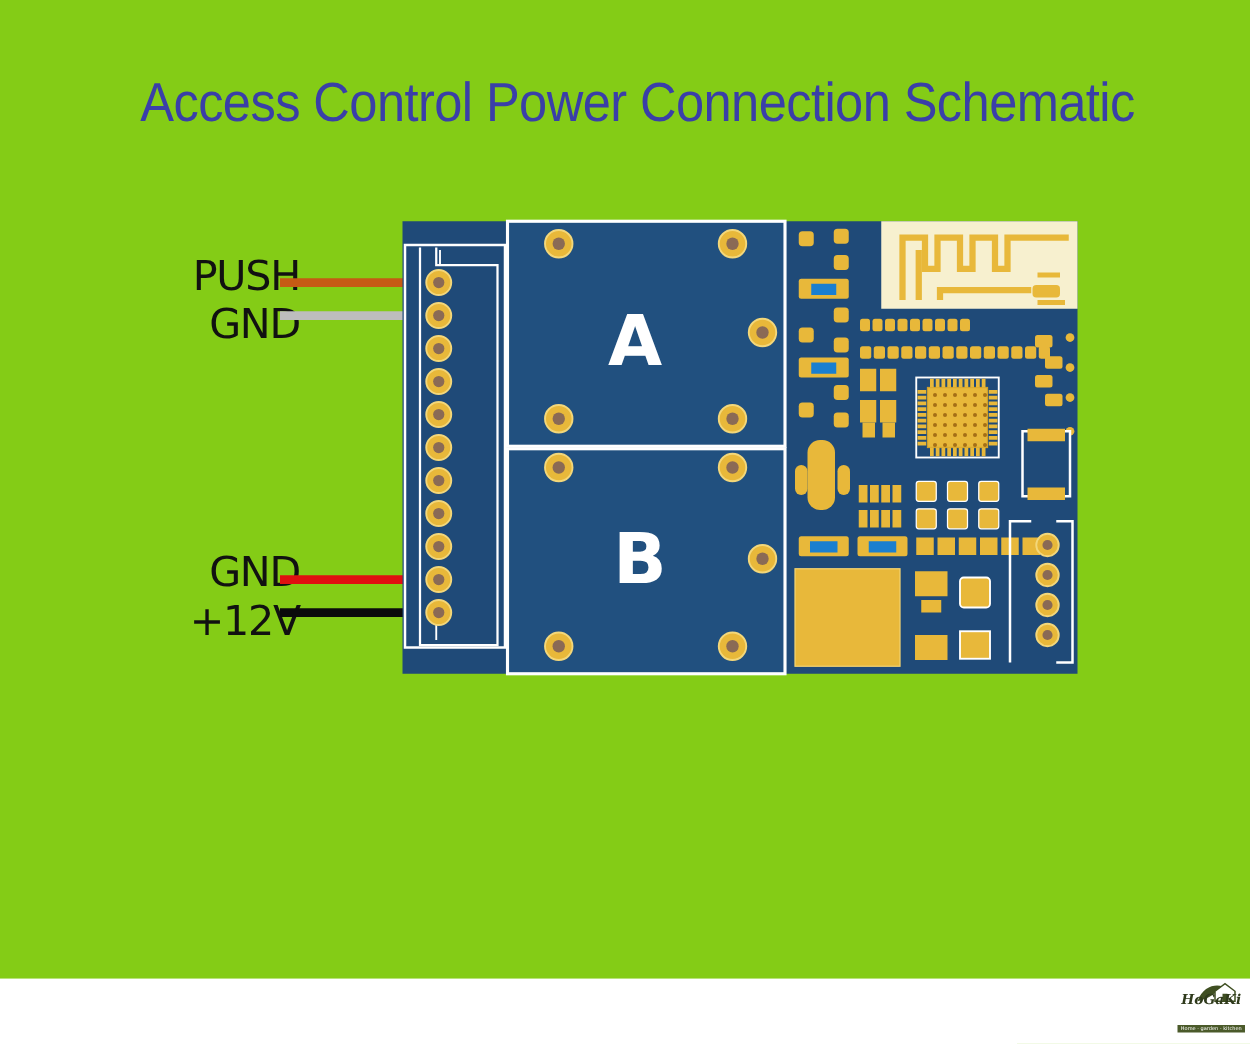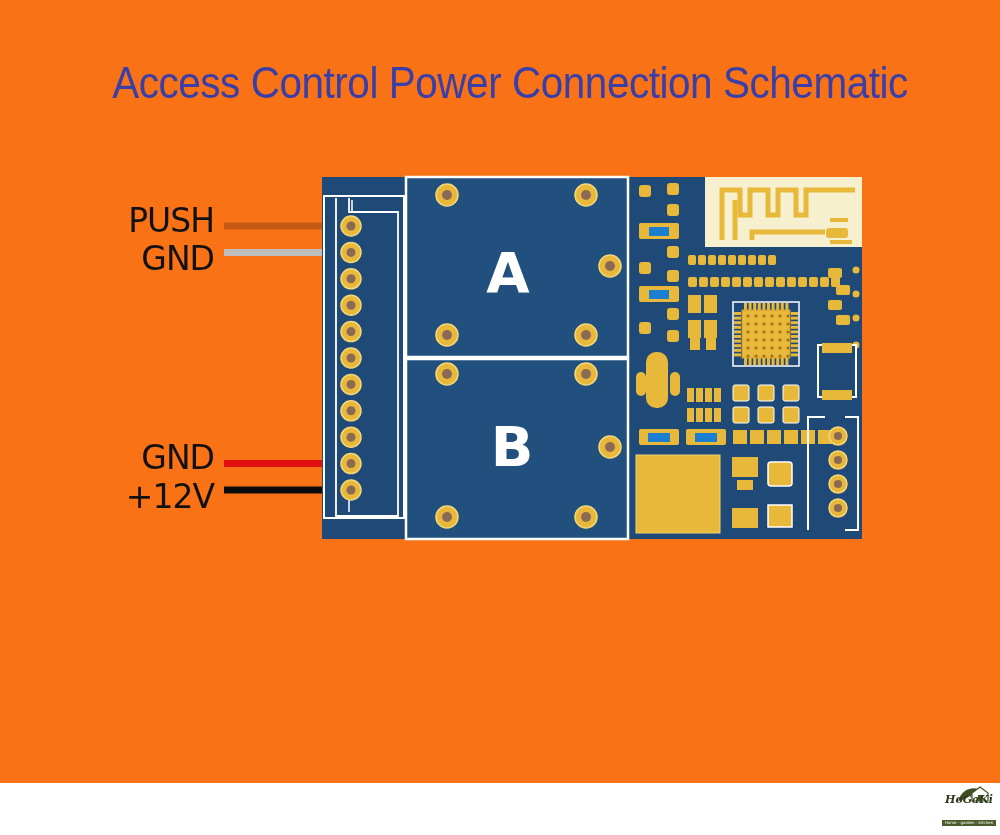--- a/index.html
+++ b/index.html
@@ -1,19 +1,19 @@
 <!DOCTYPE html>
 <html><head>
 <meta charset="utf-8">
 <style>
   html,body{margin:0;padding:0;}
   body{width:1000px;height:835px;position:relative;background:#ffffff;overflow:hidden;font-family:"DejaVu Sans",sans-serif;}
-  #stage{position:absolute;left:0;top:0;width:1000px;height:783px;background:#f97316;}
+  #stage{position:absolute;left:0;top:0;width:1000px;height:783px;background:#84cc16;}
   #title{position:absolute;left:0;top:58px;width:1020px;text-align:center;font-family:"Liberation Sans","DejaVu Sans",sans-serif;font-size:44px;color:#3a3fa8;letter-spacing:-0.5px;transform:scaleX(0.92);transform-origin:510px 0;}
-  .wire-label{position:absolute;right:786px;font-family:"DejaVu Sans",sans-serif;font-size:33px;color:#111;line-height:1;letter-spacing:-1px;}
+  .wire-label{position:absolute;right:760px;font-family:"DejaVu Sans",sans-serif;font-size:33px;color:#111;line-height:1;letter-spacing:-1px;}
   #pcb{position:absolute;left:0;top:0;}
   #footer{position:absolute;left:0;top:783px;width:1000px;height:52px;background:#ffffff;}
   #logo{position:absolute;left:938px;top:783px;width:62px;height:50px;}
   #logo-text{position:absolute;left:0;top:10px;width:62px;text-align:center;font-family:"DejaVu Serif",serif;font-style:italic;font-weight:bold;font-size:11px;color:#2f3a1c;}
   #logo-tag{position:absolute;left:4px;top:37px;width:54px;height:6px;background:#4b5a2a;color:#fff;font-size:4px;line-height:6px;text-align:center;white-space:nowrap;overflow:hidden;font-family:"DejaVu Sans",sans-serif;}
   .module-letter{font-family:"DejaVu Sans",sans-serif;font-weight:bold;font-size:56px;fill:#ffffff;}
 </style>
 </head>
 <body>
 

